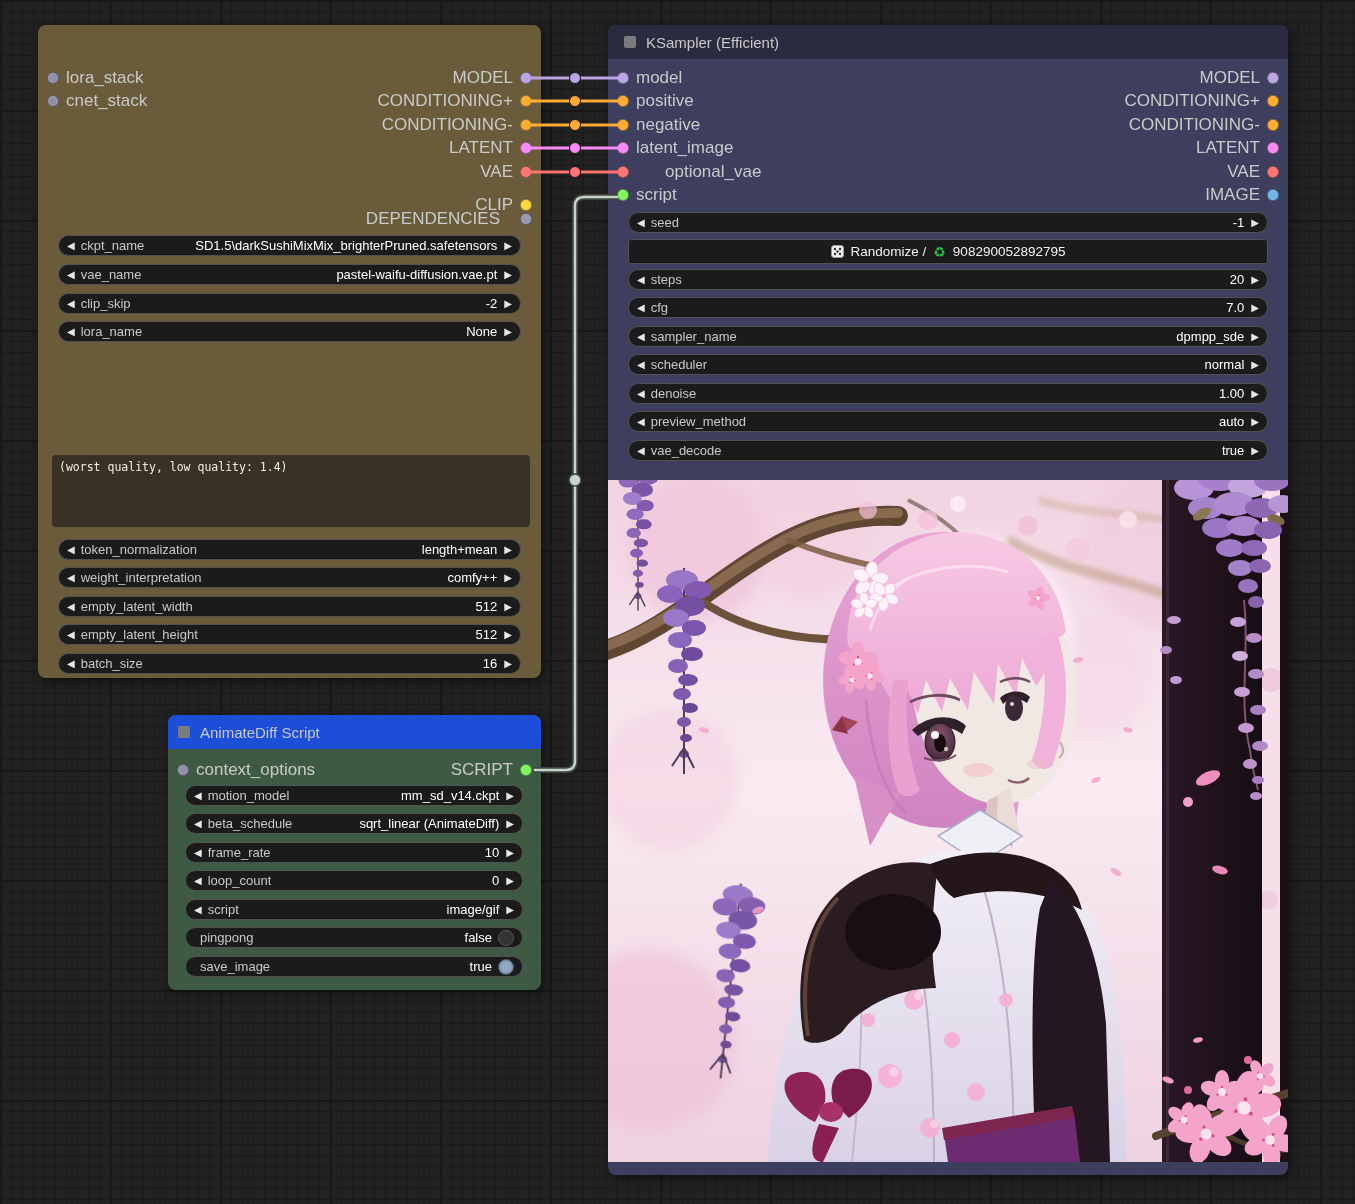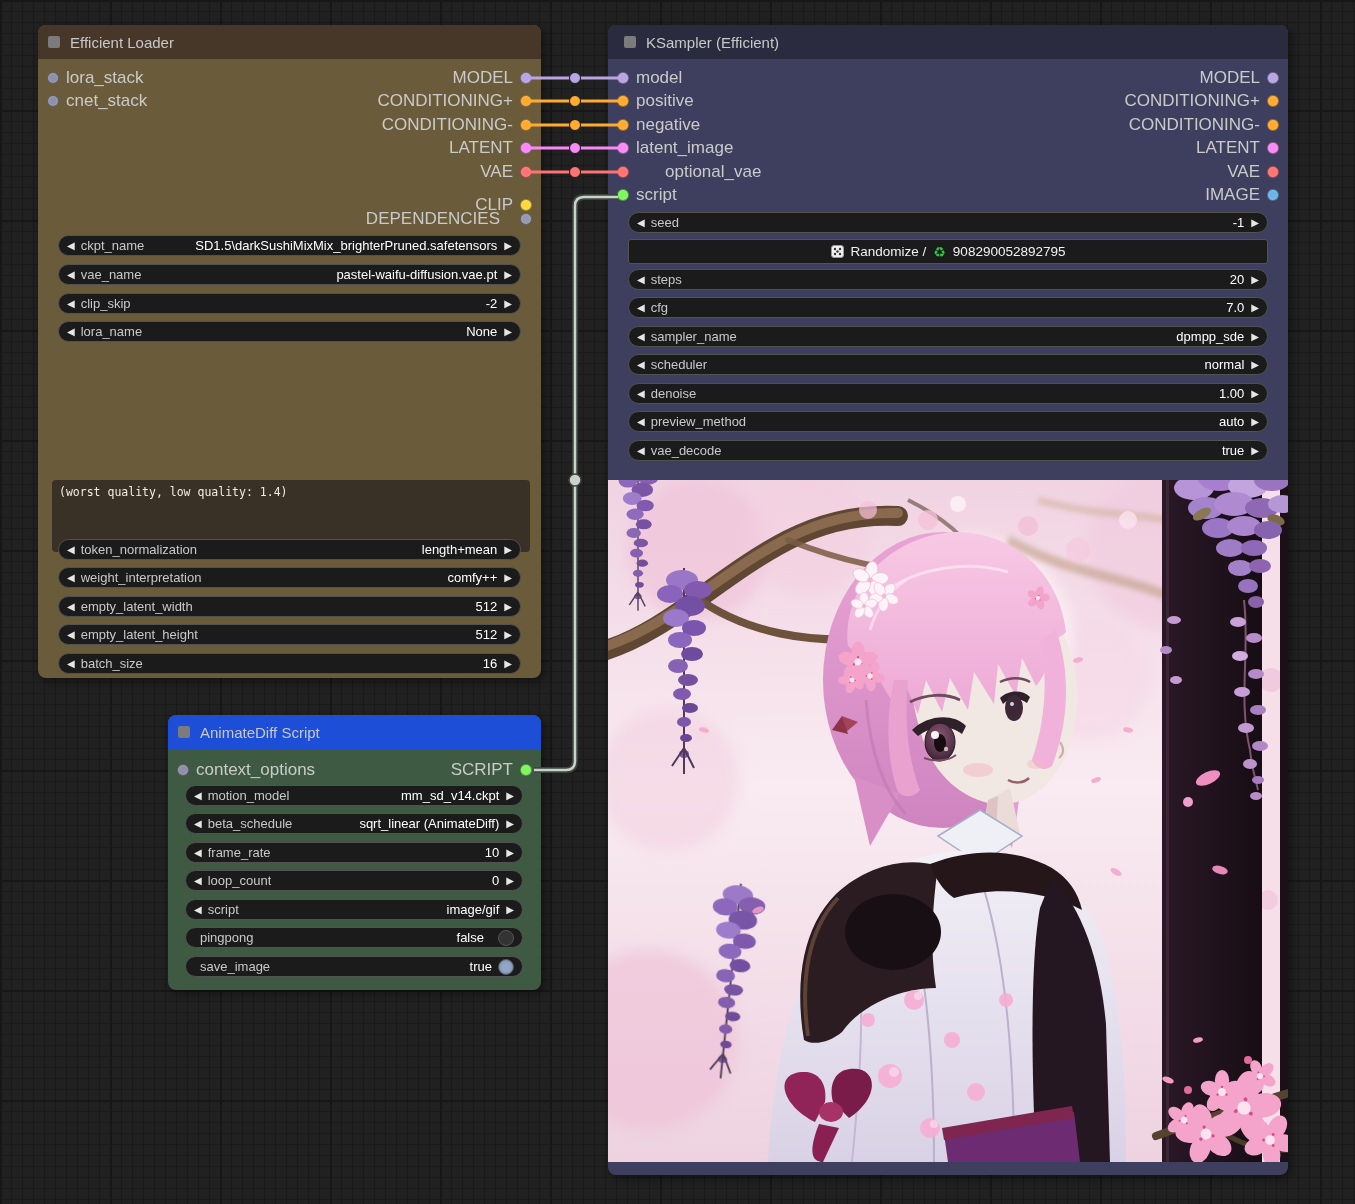--- a/index.html
+++ b/index.html
@@ -38,24 +38,20 @@
   .wires{position:absolute;left:0;top:0;z-index:5;pointer-events:none;}
   .preview-wrap{position:absolute;left:0;top:455px;width:680px;height:682px;overflow:hidden;}
   .preview-wrap svg{display:block;}
 </style>
 </head>
 <body>
 
 <div id="canvas">
 
   <div class="node" style="left:38px;top:25px;width:503px;height:653px;background:#6a5c3b;">
-    <div class="n-header" style="background:#463728;">
-      <span class="collapse"></span>
-      <span>Efficient Loader</span>
-    </div>
 
     <div class="slot in" style="top:45px;">
       <span class="dot" style="background:#8f8fa8;"></span>
       <span>lora_stack</span>
     </div>
     <div class="slot in" style="top:68px;">
       <span class="dot" style="background:#8f8fa8;"></span>
       <span>cnet_stack</span>
     </div>
 
@@ -106,21 +102,21 @@
       <span class="wvalue">-2</span>
       <span class="arr">▶</span>
     </div>
     <div class="widget" style="left:20px;top:296px;width:463px;">
       <span class="arr">◀</span>
       <span class="wlabel">lora_name</span>
       <span class="wvalue">None</span>
       <span class="arr">▶</span>
     </div>
 
-    <div class="prompt" style="left:14px;top:455px;width:478px;height:72px;">(worst quality, low quality: 1.4)</div>
+    <div class="prompt" style="left:14px;top:430px;width:478px;height:72px;">(worst quality, low quality: 1.4)</div>
 
     <div class="widget" style="left:20px;top:514px;width:463px;">
       <span class="arr">◀</span>
       <span class="wlabel">token_normalization</span>
       <span class="wvalue">length+mean</span>
       <span class="arr">▶</span>
     </div>
     <div class="widget" style="left:20px;top:542px;width:463px;">
       <span class="arr">◀</span>
       <span class="wlabel">weight_interpretation</span>
@@ -591,21 +587,21 @@
     </div>
     <div class="widget" style="left:17px;top:184px;width:338px;">
       <span class="arr">◀</span>
       <span class="wlabel">script</span>
       <span class="wvalue">image/gif</span>
       <span class="arr">▶</span>
     </div>
 
     <div class="widget toggle" style="left:17px;top:212px;width:338px;">
       <span class="wlabel" style="margin-left:0;">pingpong</span>
-      <span class="wvalue" style="margin-right:8px;">false</span>
+      <span class="wvalue" style="margin-right:0;">false</span>
       <span class="tcircle tc-off"></span>
     </div>
     <div class="widget toggle" style="left:17px;top:241px;width:338px;">
       <span class="wlabel" style="margin-left:0;">save_image</span>
       <span class="wvalue" style="margin-right:0;">true</span>
       <span class="tcircle tc-on"></span>
     </div>
   </div>
 
   <svg class="wires" width="1355" height="1204">

